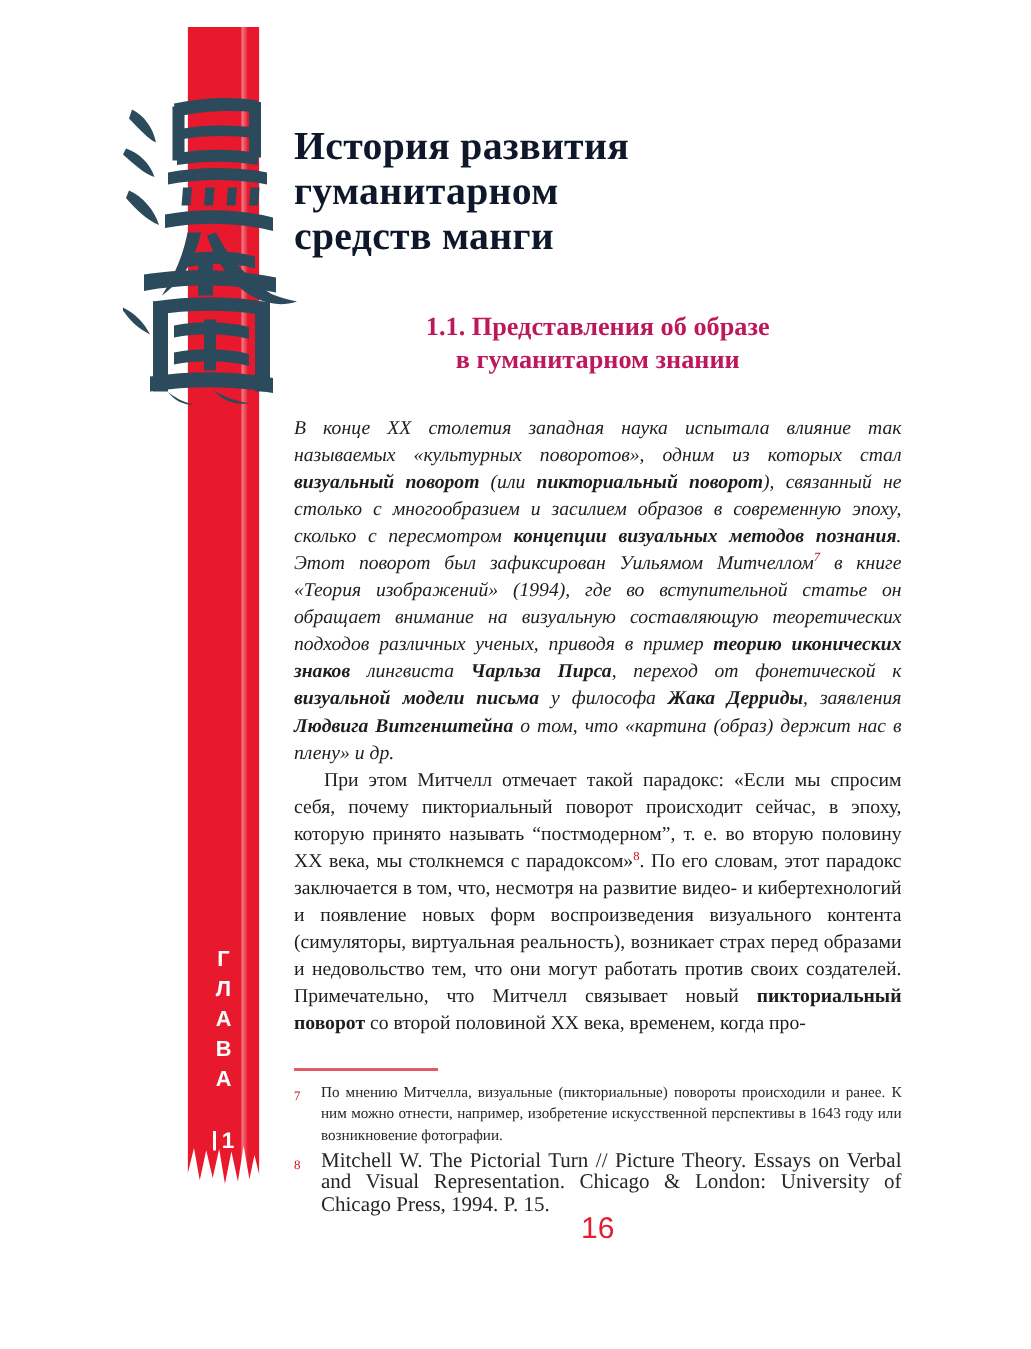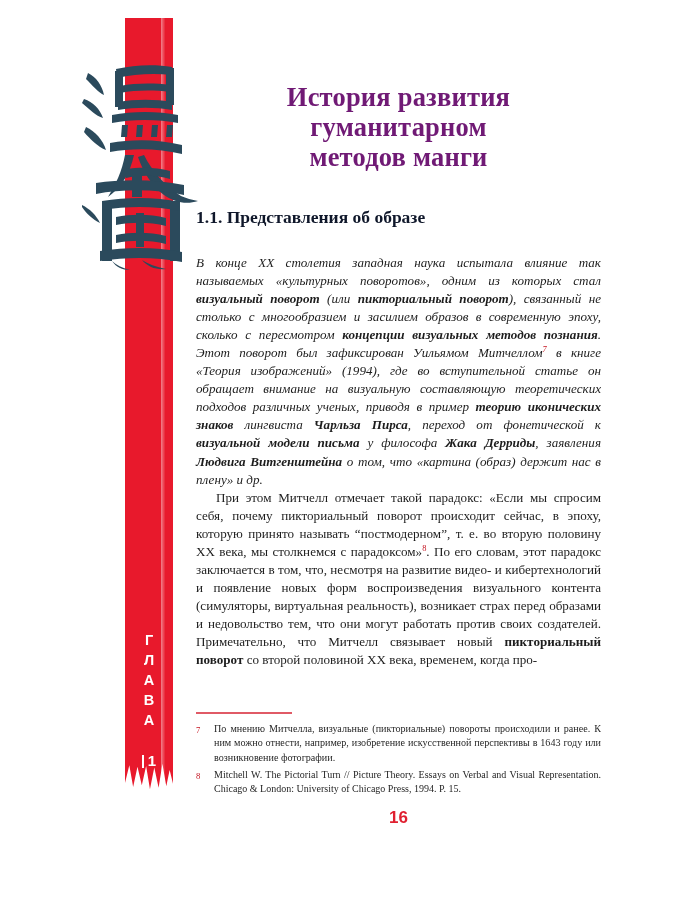--- a/index.html
+++ b/index.html
@@ -102,36 +102,36 @@
   .col {
     position: absolute;
     left: 196px;
     top: 0;
     width: 405px;
   }
 
   h1.title {
     margin: 0;
     padding-top: 82px;
-    color: #701a75;
+    color: #0f172a;
     font-family: "Liberation Serif", "DejaVu Serif", serif;
     font-weight: 700;
     font-size: 26.5px;
     line-height: 30px;
-    text-align: center;
     letter-spacing: 0.2px;
   }
   h2.subtitle {
     margin: 0;
     padding-top: 34px;
-    color: #0f172a;
+    color: #be185d;
     font-family: "Liberation Serif", "DejaVu Serif", serif;
     font-weight: 700;
     font-size: 17.5px;
     line-height: 22px;
+    text-align: center;
   }
 
   .body-text {
     margin: 0;
     padding-top: 26px;
     color: #1d1d1d;
     font-size: 13.1px;
     line-height: 18.05px;
     text-align: justify;
     text-justify: inter-word;
@@ -174,33 +174,33 @@
     align-items: flex-start;
     margin-bottom: 3px;
   }
   .fn-mark {
     flex: 0 0 18px;
     color: #c4121f;
     font-size: 8.6px;
     padding-top: 1px;
   }
   .fn-body { flex: 1 1 auto; }
-  .fn-body.serif-lat { font-size: 10px; line-height: 14.6px; }
+  .fn-body.serif-lat { font-size: 14px; line-height: 14.6px; }
 
   
   .page-number {
     position: absolute;
     left: 196px;
     top: 808px;
     width: 405px;
     text-align: center;
     color: #e02030;
     font-family: "Liberation Sans", sans-serif;
-    font-weight: 700;
-    font-size: 17px;
+    font-weight: 400;
+    font-size: 20px;
   }
 </style>
 </head>
 <body>
 
 <div id="page">
 
   <div class="band-wrap">
     <div class="band"></div>
     <div class="band-gloss"></div>
@@ -259,25 +259,26 @@
     <span>В</span>
     <span>А</span>
   </div>
   <div class="chapter-num"><span class="bar"></span><span>1</span></div>
 
   <div class="col">
 
     <h1 class="title">
       <span>История развития</span><br>
       <span>гуманитарном</span><br>
-      <span>методов манги</span>
+      <span>средств манги</span>
     </h1>
 
     <h2 class="subtitle">
       <span>1.1. Представления об образе</span><br>
+      <span>в гуманитарном знании</span>
     </h2>
 
     <div class="body-text">
       <p class="first">В конце XX столетия западная наука испытала влияние так называемых «культурных поворотов», одним из которых стал <b>визуальный поворот</b> (или <b>пикториальный поворот</b>), связанный не столько с многообразием и засилием образов в современную эпоху, сколько с пересмотром <b>концепции визуальных методов познания</b>. Этот поворот был зафиксирован Уильямом Митчеллом<sup class="fn">7</sup> в книге «Теория изображений» (1994), где во вступительной статье он обращает внимание на визуальную составляющую теоретических подходов различных ученых, приводя в пример <b>теорию иконических знаков</b> лингвиста <b>Чарльза Пирса</b>, переход от фонетической к <b>визуальной модели письма</b> у философа <b>Жака Дерриды</b>, заявления <b>Людвига Витгенштейна</b> о том, что «картина (образ) держит нас в плену» и др.</p>
       <p>При этом Митчелл отмечает такой парадокс: «Если мы спросим себя, почему пикториальный поворот происходит сейчас, в эпоху, которую принято называть “постмодерном”, т. е. во вторую половину XX века, мы столкнемся с парадоксом»<sup class="fn">8</sup>. По его словам, этот парадокс заключается в том, что, несмотря на развитие видео- и кибертехнологий и появление новых форм воспроизведения визуального контента (симуляторы, виртуальная реальность), возникает страх перед образами и недовольство тем, что они могут работать против своих создателей. Примечательно, что Митчелл связывает новый <b>пикториальный поворот</b> со второй половиной XX века, временем, когда про-</p>
     </div>
 
   </div>
 
   <div class="fn-rule"></div>

